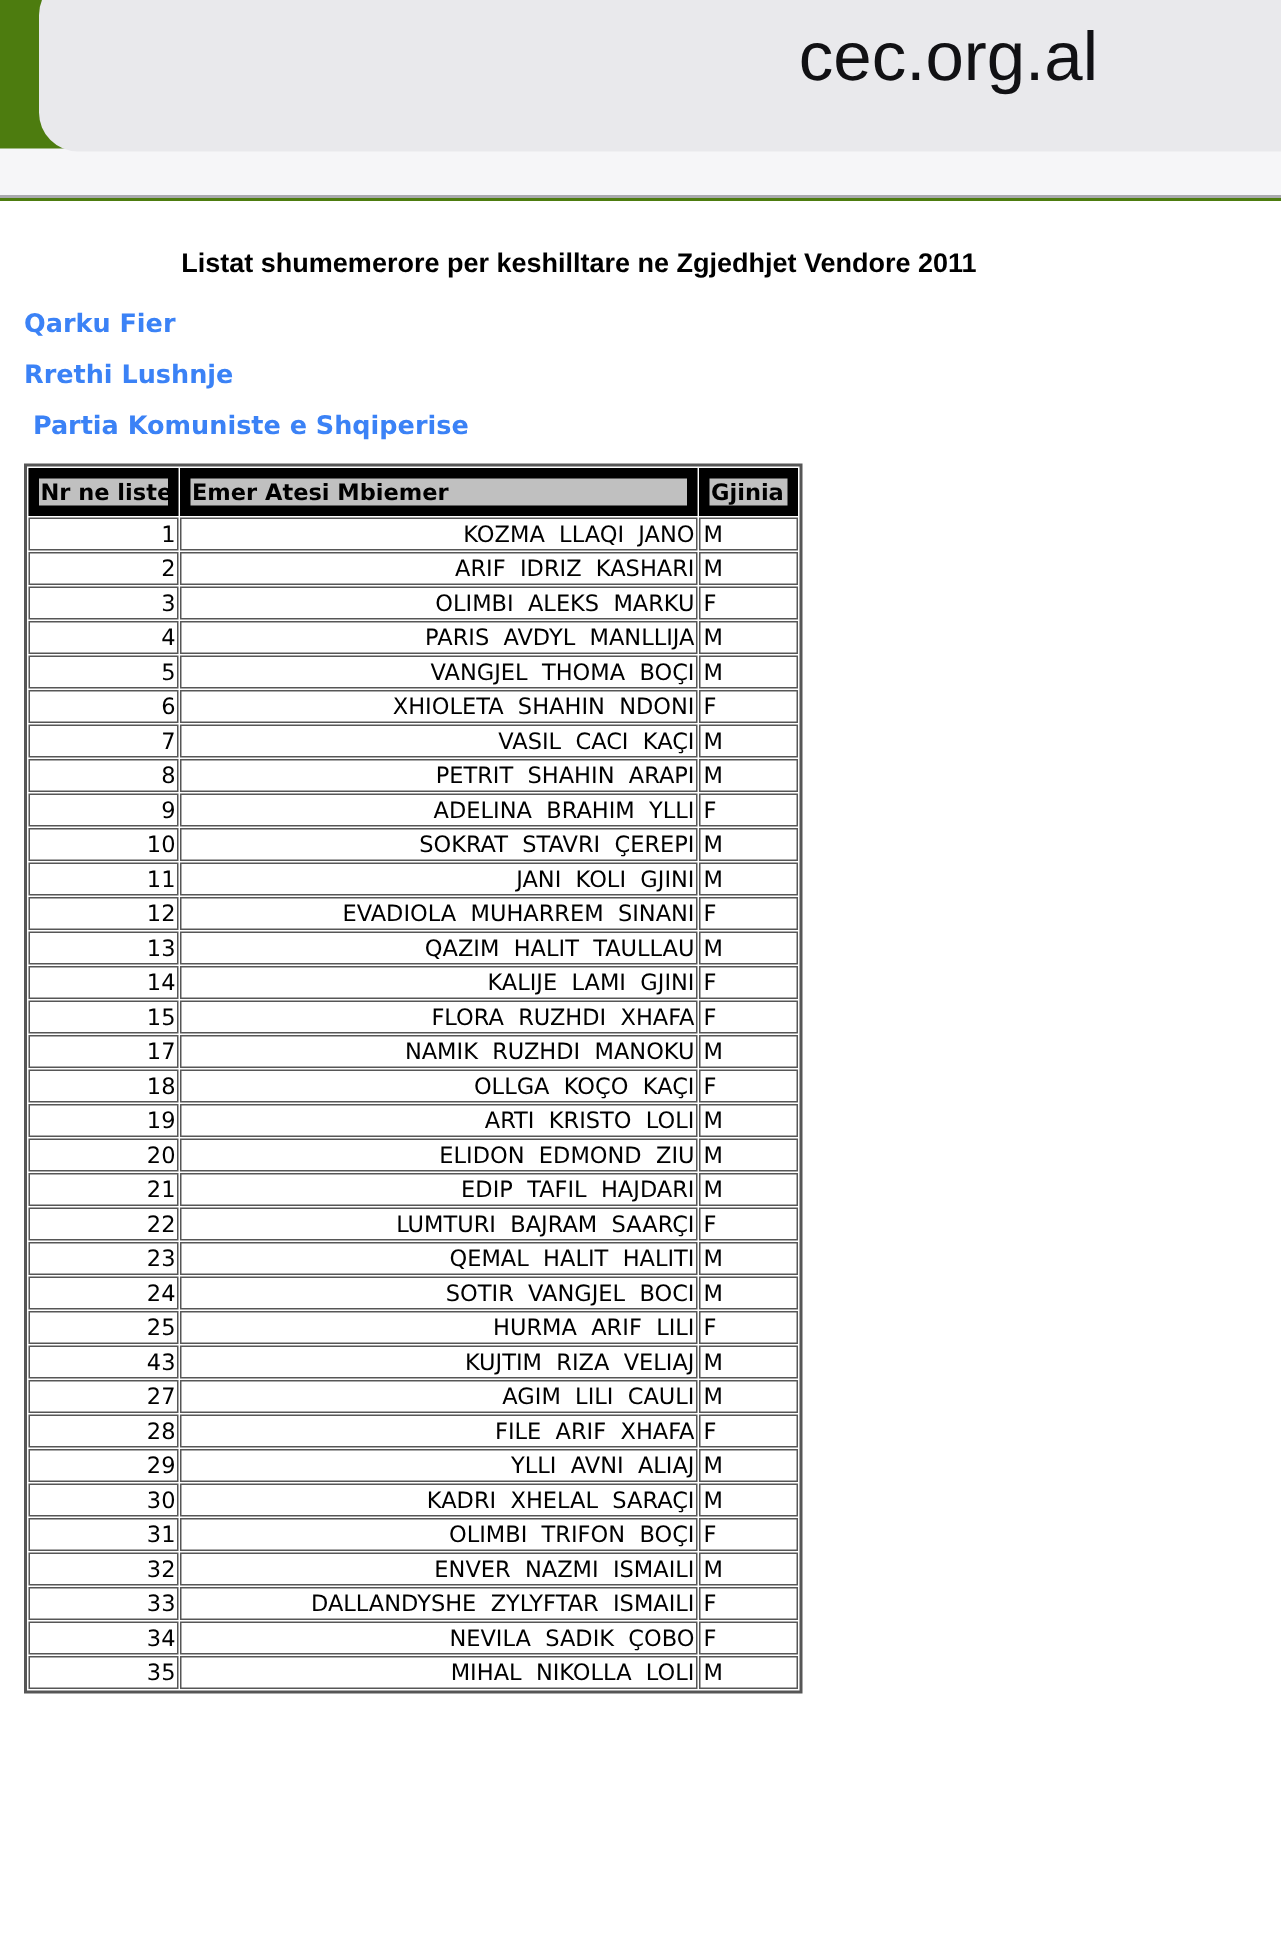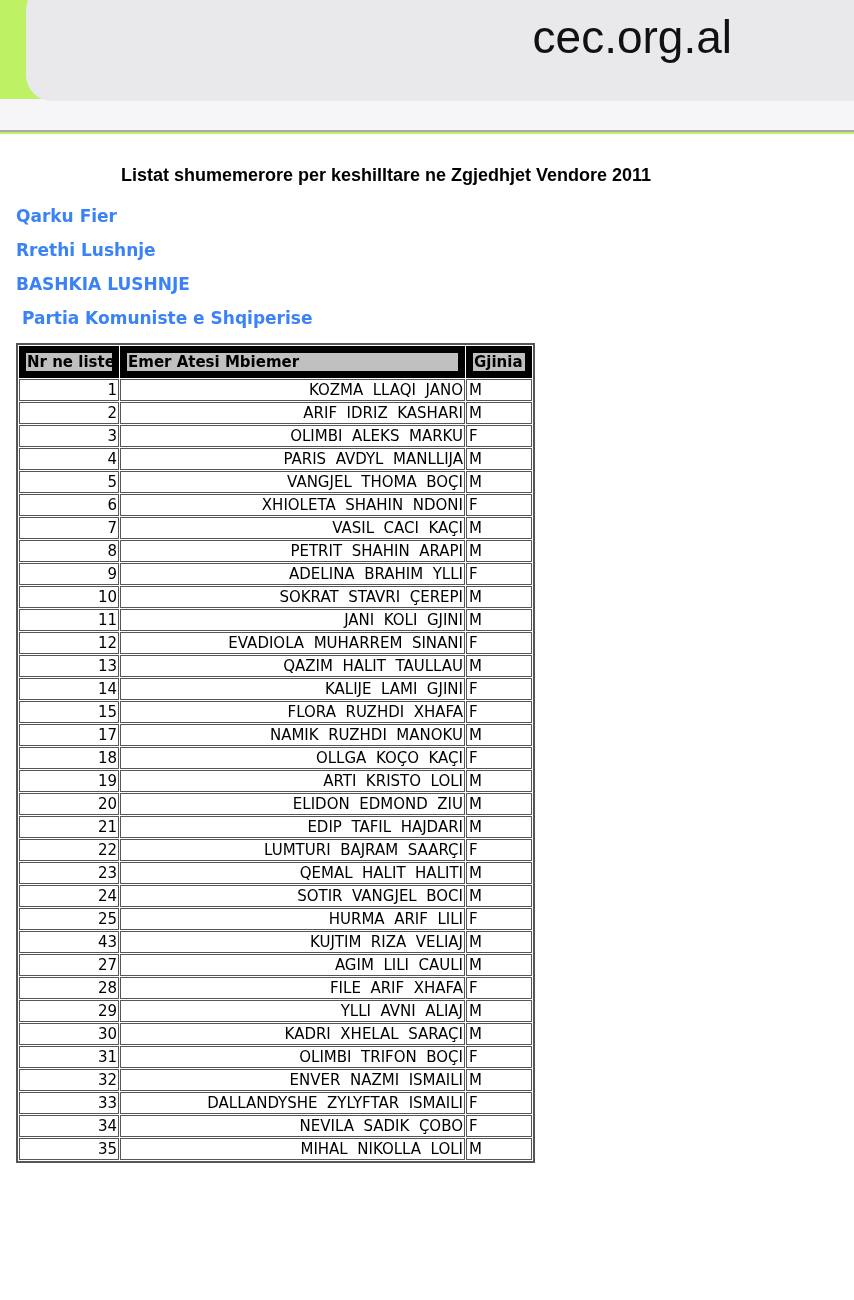--- a/index.html
+++ b/index.html
@@ -4,21 +4,21 @@
 <style>
   * { margin: 0; padding: 0; box-sizing: border-box; }
   html, body {
     width: 854px; height: 1300px;
     background: #ffffff;
     font-family: "DejaVu Sans", sans-serif;
     overflow: hidden;
     position: relative;
   }
   
-  .top-area { position: absolute; top: 0; left: 0; width: 854px; height: 134px; background: #bef264; }
+  .top-area { position: absolute; top: 0; left: 0; width: 854px; height: 134px; background: #4d7c0f; }
   .header-band {
     position: absolute; top: 99px; left: 0; width: 854px; height: 33px;
     background: #f6f6f8;
     border-bottom: 2px solid #a9a9ae;
   }
   .site-panel {
     position: absolute; top: -16px; left: 26px; right: -34px; height: 117px;
     background: #e9e9ec;
     border-radius: 26px;
   }
@@ -95,21 +95,20 @@
     <div class="site-title">cec.org.al</div>
   </div>
 </div>
 
 <div class="content">
   <div class="doc-title">Listat shumemerore per keshilltare ne Zgjedhjet Vendore 2011</div>
 
   <div class="meta">
     <div class="meta-line">Qarku Fier</div>
     <div class="meta-line">Rrethi Lushnje</div>
-    <div class="meta-line">BASHKIA LUSHNJE</div>
     <div class="meta-line"> Partia Komuniste e Shqiperise</div>
   </div>
 
   <table class="list">
     <colgroup>
       <col class="c-nr">
         <col class="c-name">
         <col class="c-gender">
     </colgroup>
     <thead>

